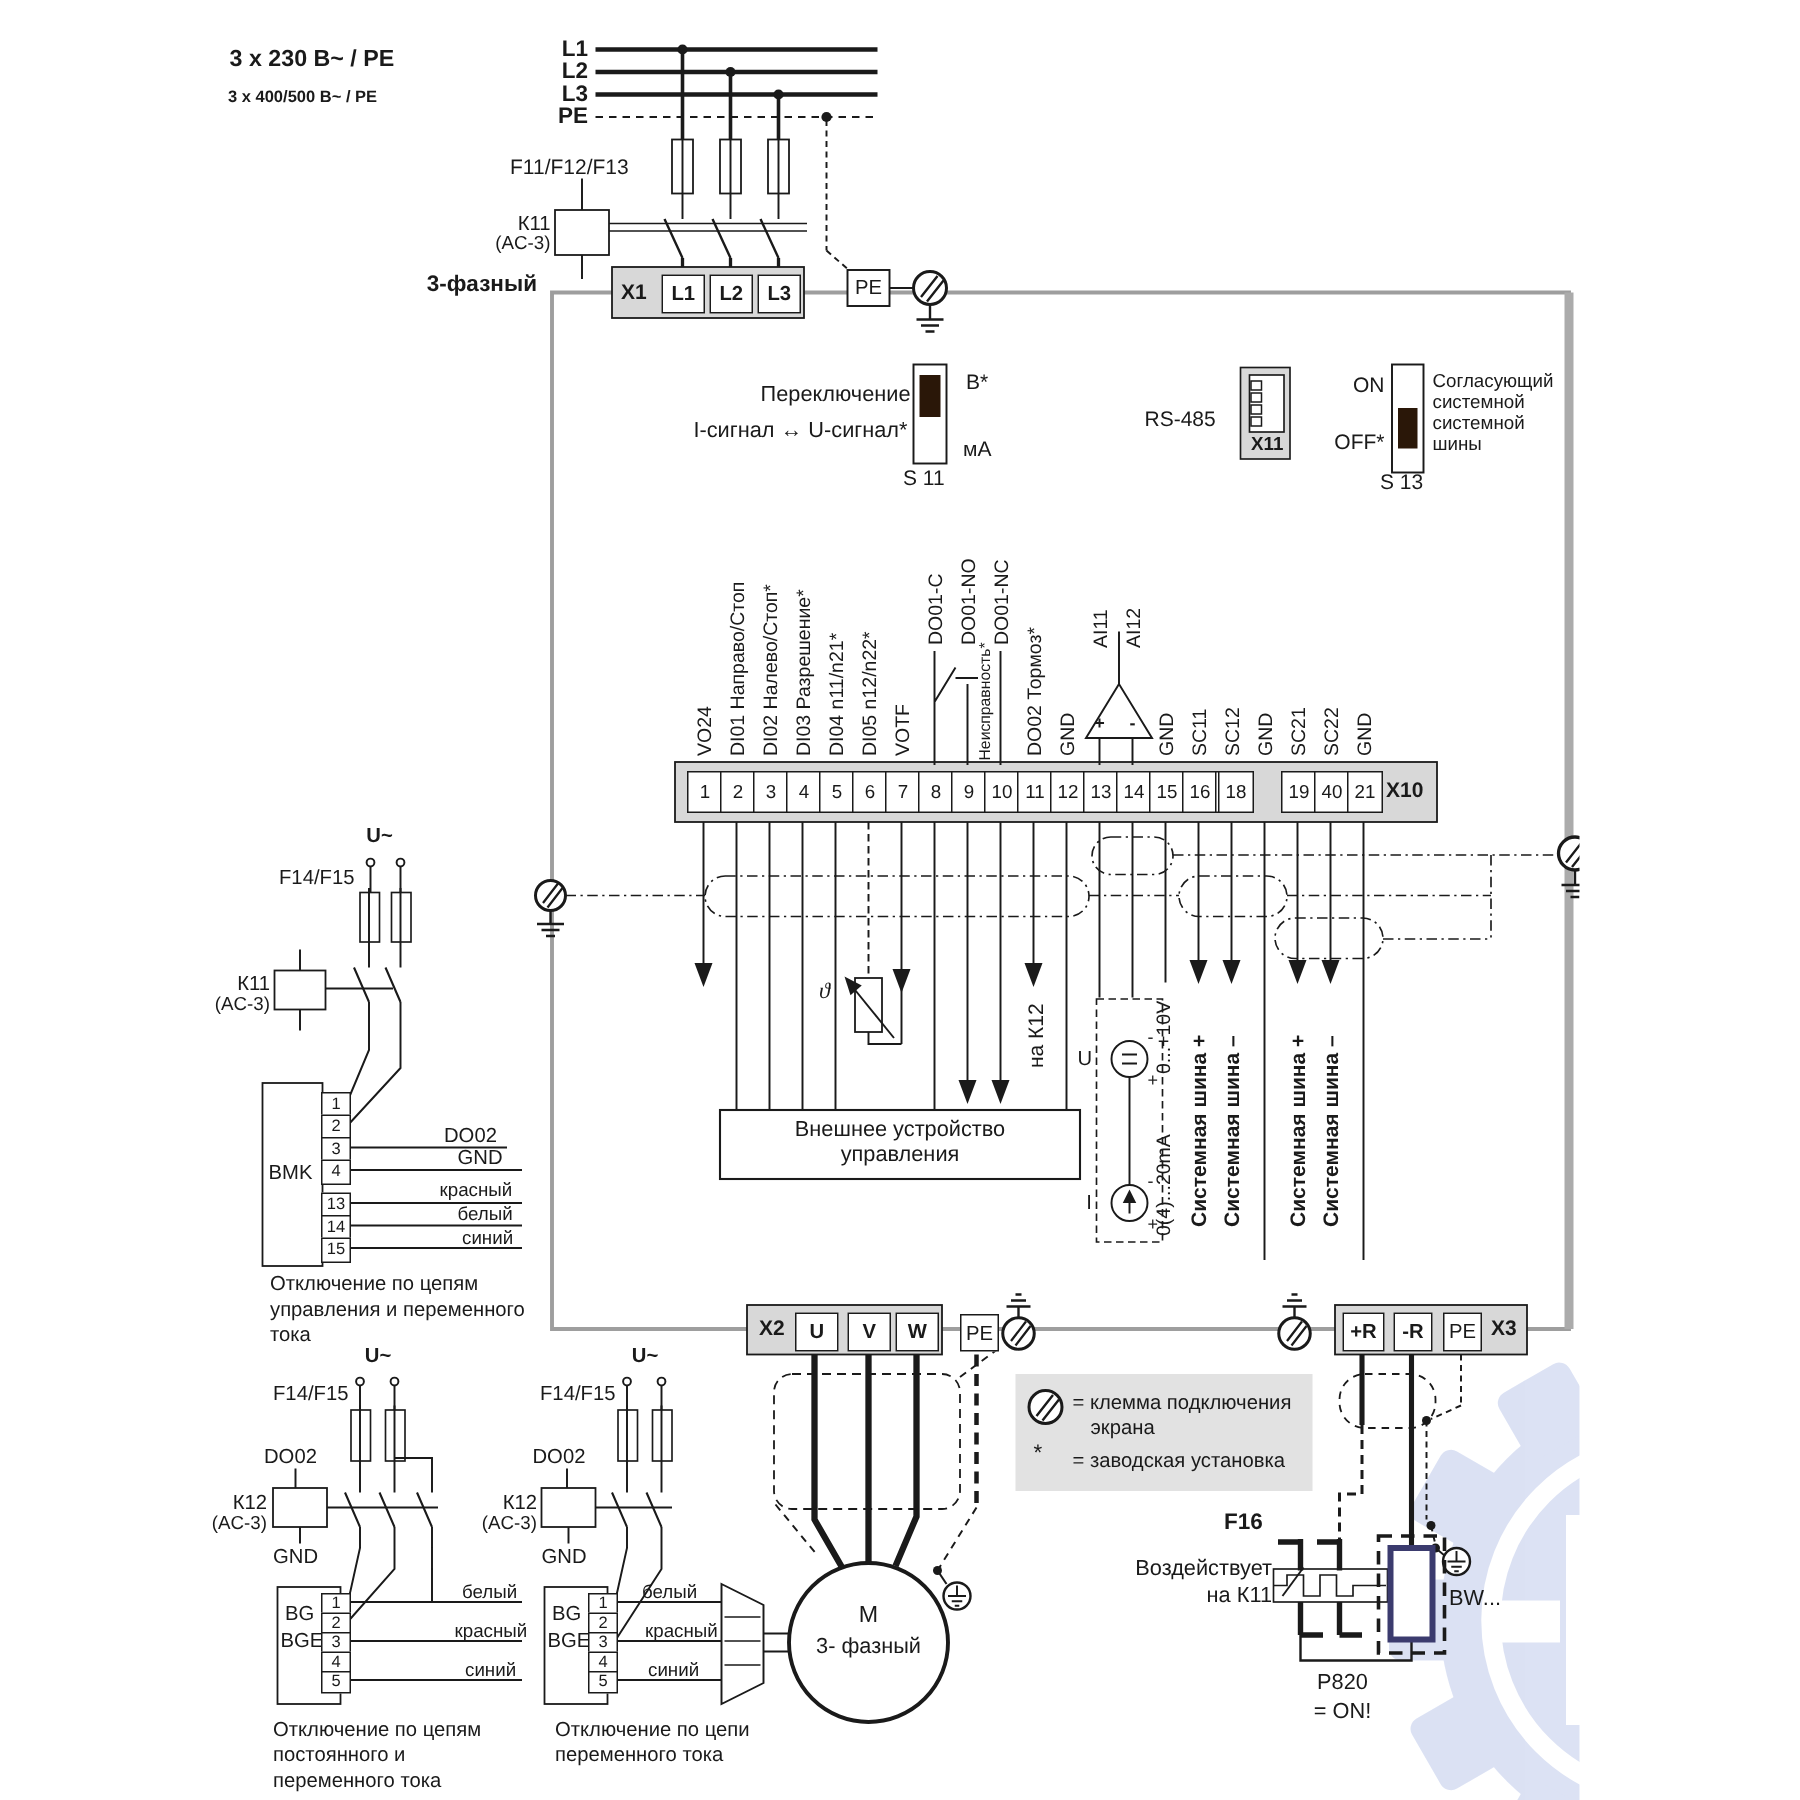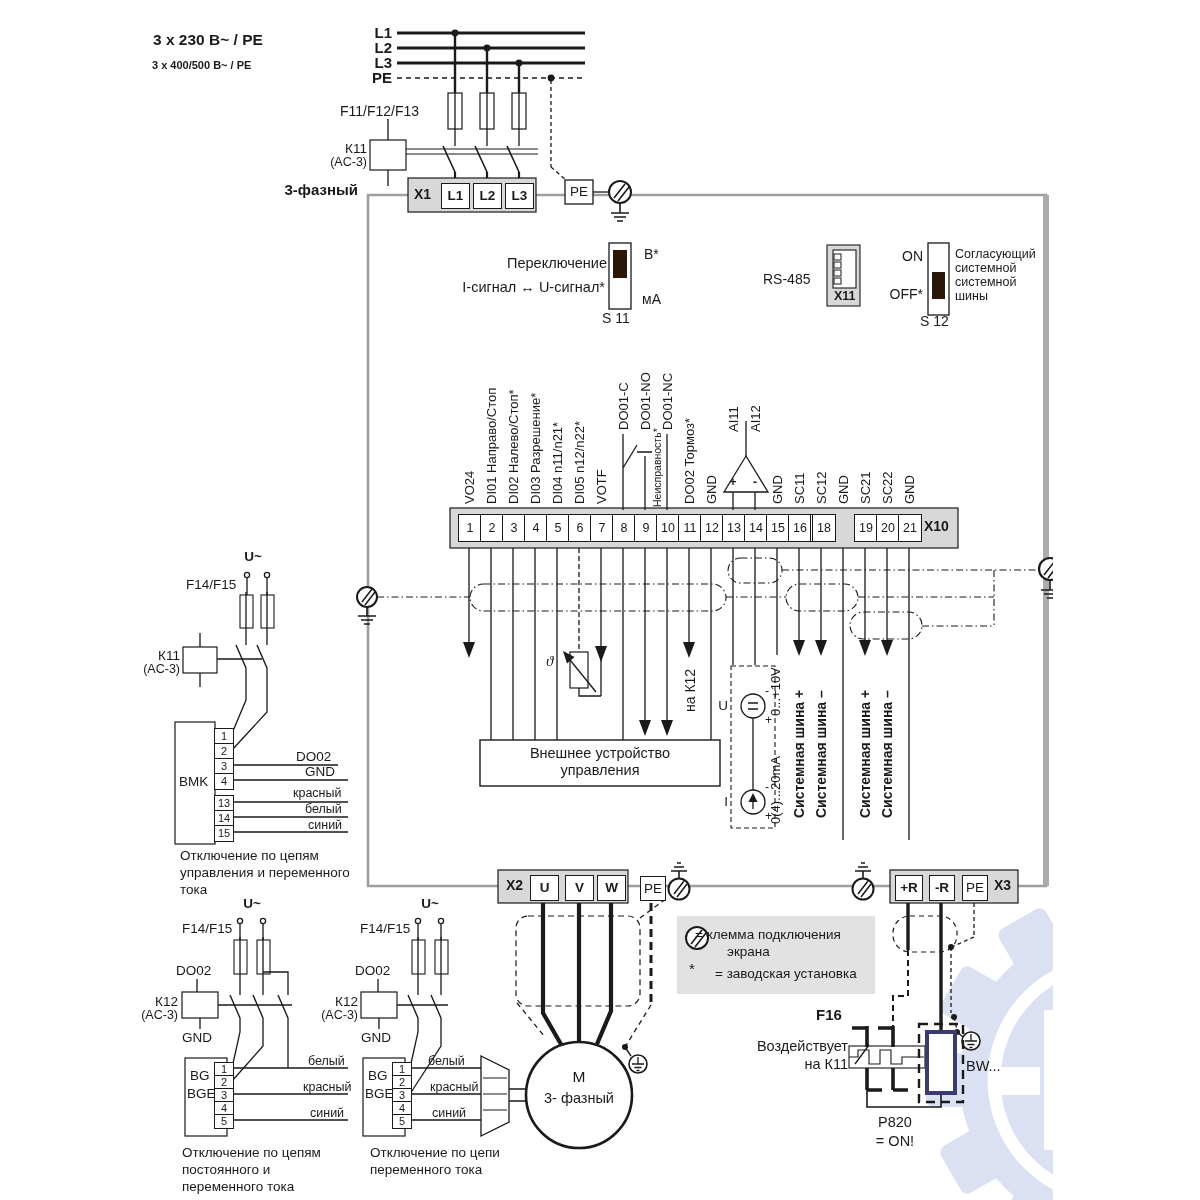--- a/index.html
+++ b/index.html
@@ -320,21 +320,21 @@
 
 <div class="t" style="left:763px;top:271px;font-size:14px">RS-485</div>
 <div class="t b" style="left:834px;top:289px;font-size:12.5px">X11</div>
 
 <div class="t r" style="left:885px;top:248px;width:38px;font-size:14px">ON</div>
 <div class="t r" style="left:880px;top:286px;width:43px;font-size:14px">OFF*</div>
 <div class="t" style="left:955px;top:247px;font-size:12.5px">Согласующий</div>
 <div class="t" style="left:955px;top:261px;font-size:12.5px">системной</div>
 <div class="t" style="left:955px;top:275px;font-size:12.5px">системной</div>
 <div class="t" style="left:955px;top:289px;font-size:12.5px">шины</div>
-<div class="t" style="left:920px;top:313px;font-size:14px">S 12</div>
+<div class="t" style="left:920px;top:313px;font-size:14px">S 13</div>
 
 <div class="t b" style="left:924px;top:518px;font-size:14px">X10</div>
 <div>
       <div class="cell" style="left:458px;top:514px;width:22px;height:26px;line-height:26px">1</div>
       <div class="cell" style="left:480px;top:514px;width:22px;height:26px;line-height:26px">2</div>
       <div class="cell" style="left:502px;top:514px;width:22px;height:26px;line-height:26px">3</div>
       <div class="cell" style="left:524px;top:514px;width:22px;height:26px;line-height:26px">4</div>
       <div class="cell" style="left:546px;top:514px;width:22px;height:26px;line-height:26px">5</div>
       <div class="cell" style="left:568px;top:514px;width:22px;height:26px;line-height:26px">6</div>
       <div class="cell" style="left:590px;top:514px;width:22px;height:26px;line-height:26px">7</div>
@@ -343,21 +343,21 @@
       <div class="cell" style="left:656px;top:514px;width:22px;height:26px;line-height:26px">10</div>
       <div class="cell" style="left:678px;top:514px;width:22px;height:26px;line-height:26px">11</div>
       <div class="cell" style="left:700px;top:514px;width:22px;height:26px;line-height:26px">12</div>
       <div class="cell" style="left:722px;top:514px;width:22px;height:26px;line-height:26px">13</div>
       <div class="cell" style="left:744px;top:514px;width:22px;height:26px;line-height:26px">14</div>
       <div class="cell" style="left:766px;top:514px;width:22px;height:26px;line-height:26px">15</div>
       <div class="cell" style="left:788px;top:514px;width:22px;height:26px;line-height:26px">16</div>
       <div class="cell" style="left:810px;top:514px;width:22px;height:26px;line-height:26px">17</div>
       <div class="cell" style="left:812px;top:514px;width:22px;height:26px;line-height:26px">18</div>
       <div class="cell" style="left:854px;top:514px;width:22px;height:26px;line-height:26px">19</div>
-      <div class="cell" style="left:876px;top:514px;width:22px;height:26px;line-height:26px">20</div>
+      <div class="cell" style="left:876px;top:514px;width:22px;height:26px;line-height:26px">40</div>
       <div class="cell" style="left:898px;top:514px;width:22px;height:26px;line-height:26px">21</div>
     </div>
 <div>
       <div class="vt" style="left:462px;top:504px">VO24</div>
       <div class="vt" style="left:484px;top:504px">DI01 Направо/Стоп</div>
       <div class="vt" style="left:506px;top:504px">DI02 Налево/Стоп*</div>
       <div class="vt" style="left:528px;top:504px">DI03 Разрешение*</div>
       <div class="vt" style="left:550px;top:504px">DI04 n11/n21*</div>
       <div class="vt" style="left:572px;top:504px">DI05 n12/n22*</div>
       <div class="vt" style="left:594px;top:504px">VOTF</div>
@@ -407,21 +407,21 @@
 <div class="wbox" style="left:640px;top:876px;width:24px;height:23px;line-height:23px;font-weight:normal">PE</div>
 
 <div class="wbox" style="left:895px;top:875px;width:26px;height:24px;line-height:24px">+R</div>
 <div class="wbox" style="left:929px;top:875px;width:24px;height:24px;line-height:24px">-R</div>
 <div class="wbox" style="left:962px;top:875px;width:24px;height:24px;line-height:24px;font-weight:normal">PE</div>
 <div class="t b" style="left:994px;top:877px;font-size:14px">X3</div>
 
 <div class="t ctr" style="left:526px;top:1068px;width:106px;font-size:15.5px">M</div>
 <div class="t ctr" style="left:526px;top:1090px;width:106px;font-size:14.5px">3- фазный</div>
 
-<div class="t" style="left:695px;top:927px">= клемма подключения</div>
+<div class="t" style="left:715px;top:927px">= клемма подключения</div>
 <div class="t" style="left:727px;top:944px">экрана</div>
 <div class="t" style="left:689px;top:960px;font-size:15px">*</div>
 <div class="t" style="left:715px;top:966px">= заводская установка</div>
 
 <div class="t b ctr" style="left:237px;top:549px;width:32px">U~</div>
 <div class="t" style="left:186px;top:577px">F14/F15</div>
 <div class="t r" style="left:146px;top:648px;width:34px">К11</div>
 <div class="t r" style="left:136px;top:662px;width:44px;font-size:12.5px">(AC-3)</div>
 <div class="t" style="left:179px;top:774px">BMK</div>
 <div>

